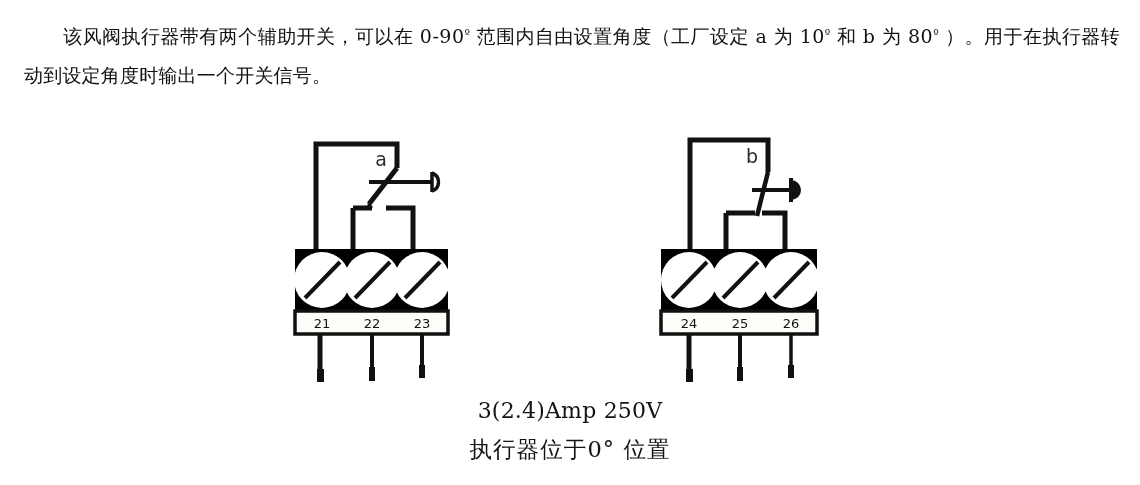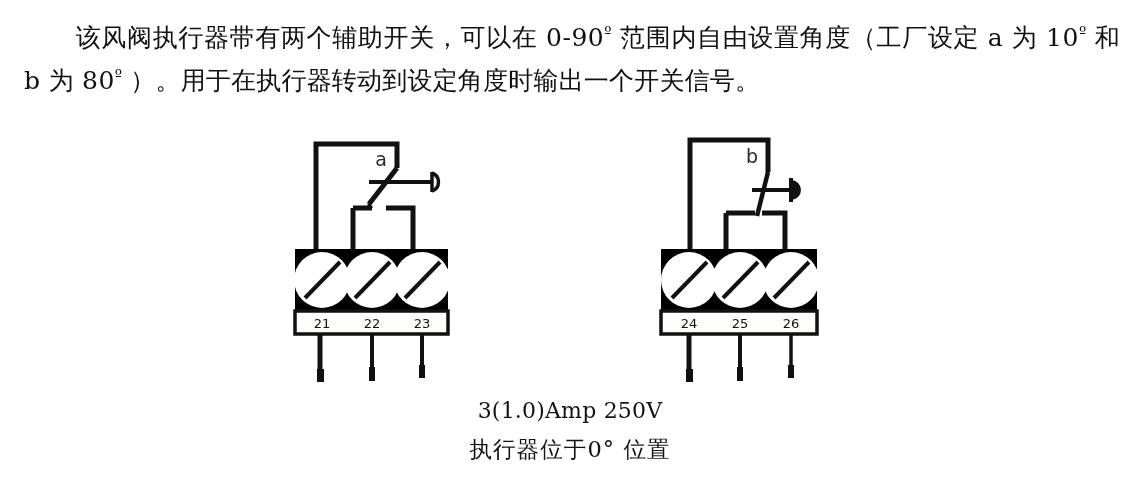--- a/index.html
+++ b/index.html
@@ -15,21 +15,21 @@
     font-family: "DejaVu Serif", "Liberation Serif", serif;
     color: #1a1a1a;
   }
 
   
   #para {
     position: absolute;
     left: 24px;
     top: 14px;
     width: 1096px;
-    font-size: 25px;
+    font-size: 19px;
     line-height: 39px;
     letter-spacing: 0.2px;
     text-align: justify;
     text-justify: inter-character;
     color: #111111;
   }
   #para .indent { display: inline-block; width: 2.05em; }
   #para .lat {
     font-family: "DejaVu Serif", "Liberation Serif", serif;
     letter-spacing: 0.5px;
@@ -169,14 +169,14 @@
 
     <line x1="791" y1="214" x2="791" y2="250" stroke="#111111" stroke-width="3.5"></line>
     <rect x="788" y="245" width="6" height="13" fill="#111111"></rect>
 
     <text x="758" y="43" font-family="'DejaVu Sans','Liberation Sans',sans-serif" font-size="19" fill="#2a2a2a" text-anchor="end">b</text>
   </g>
 
 </svg>
 </div>
 
-<div class="caption" id="caption-rating">3(1.0)Amp 250V</div>
+<div class="caption" id="caption-rating">3(2.4)Amp 250V</div>
 <div class="caption" id="caption-position">执行器位于0° 位置</div>
 
 </body></html>

